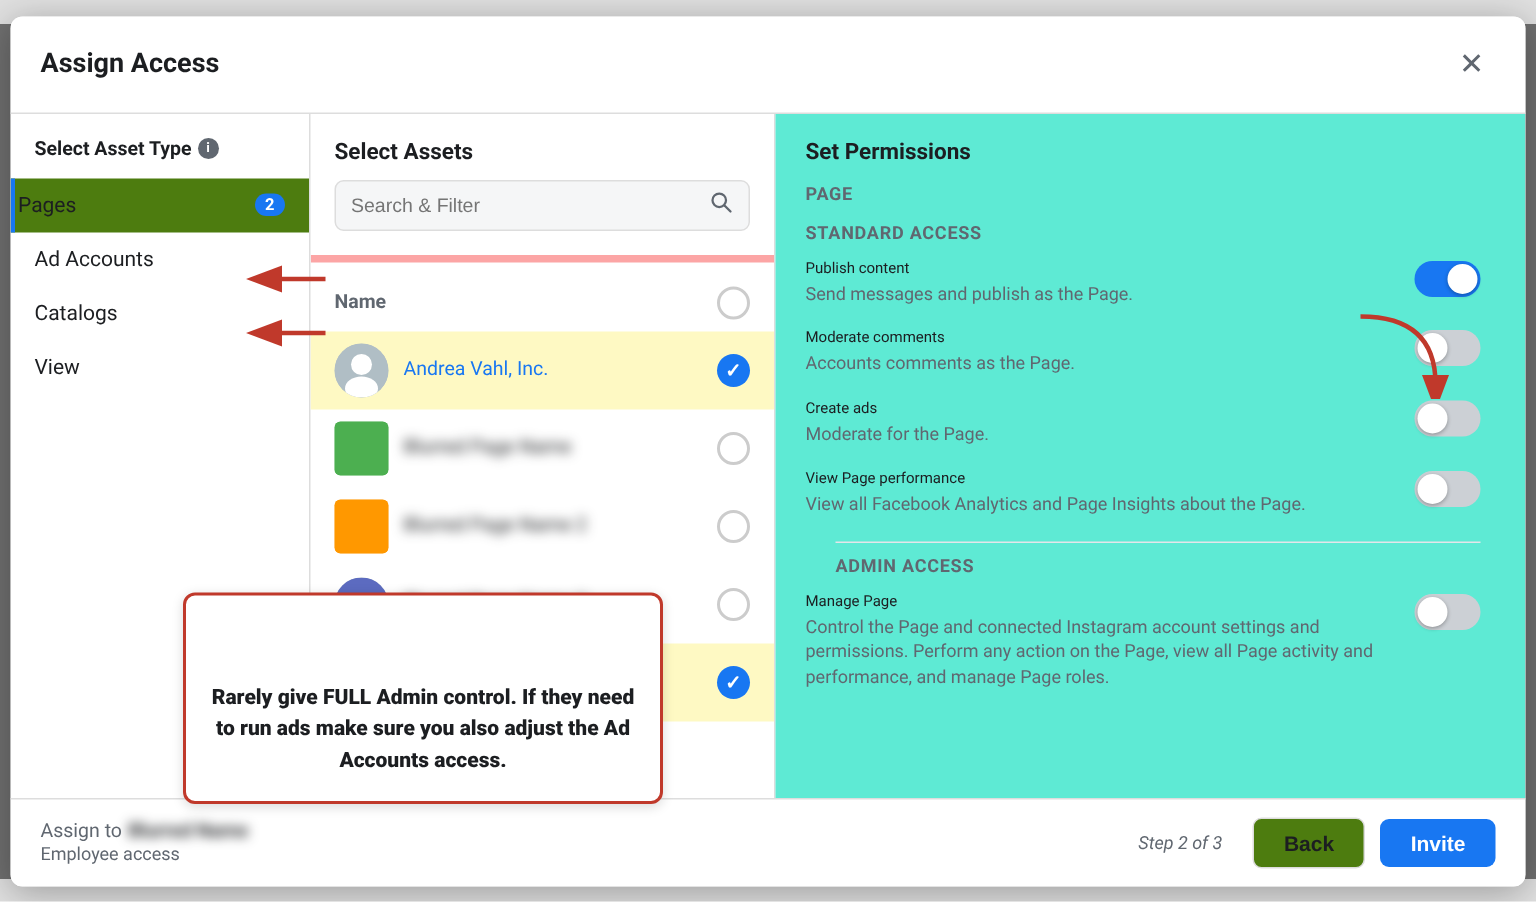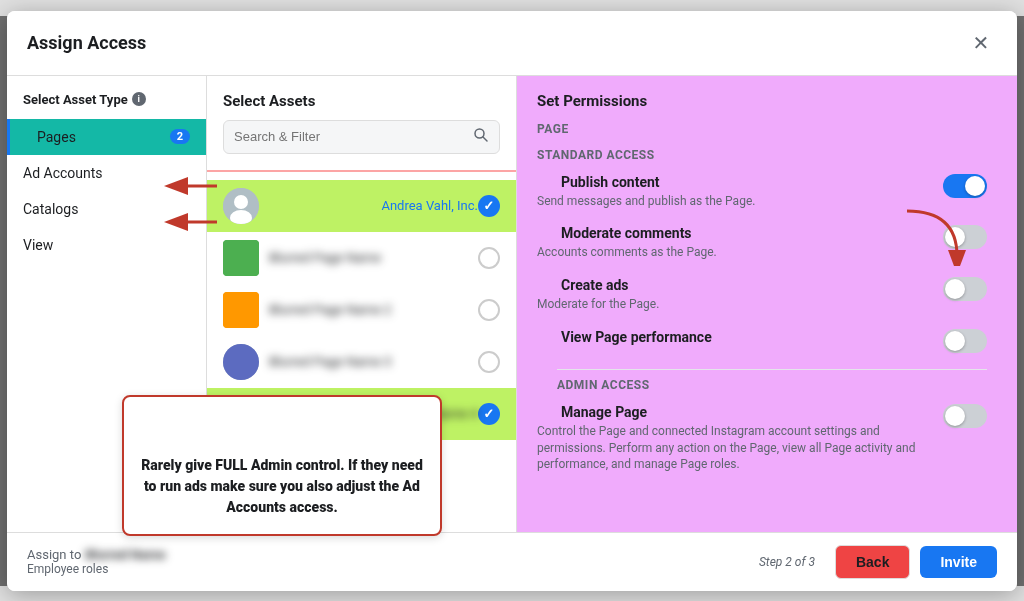--- a/index.html
+++ b/index.html
@@ -97,23 +97,23 @@
       display: flex;
       align-items: center;
       justify-content: space-between;
       padding: 10px 16px;
       cursor: pointer;
       font-size: 14px;
       color: #1c1e21;
       position: relative;
     }
     .asset-type-item.active {
-      background: #14b8a6;
+      background: #4d7c0f;
       border-left: 3px solid #1877f2;
-      padding-left: 27px;
+      padding-left: 2px;
     }
     .asset-badge {
       background: #1877f2;
       color: #fff;
       font-size: 11px;
       font-weight: 700;
       border-radius: 10px;
       padding: 1px 7px;
       min-width: 20px;
       text-align: center;
@@ -123,21 +123,21 @@
       width: 310px;
       border-right: 1px solid #ddd;
       display: flex;
       flex-direction: column;
       flex-shrink: 0;
       background: #fff;
       overflow: hidden;
     }
     .middle-panel-header {
       padding: 16px;
-      border-bottom: 2px solid #fca5a5;
+      border-bottom: 5px solid #fca5a5;
       flex-shrink: 0;
     }
     .middle-panel-title {
       font-size: 15px;
       font-weight: 700;
       color: #1c1e21;
       margin-bottom: 10px;
     }
     .search-box {
       display: flex;
@@ -172,21 +172,21 @@
       font-weight: 700;
       color: #606770;
     }
     .asset-item {
       display: flex;
       align-items: center;
       padding: 8px 16px;
       cursor: pointer;
       position: relative;
     }
-    .asset-item.selected { background: #bef264; text-align: right; }
+    .asset-item.selected { background: #fef9c3; }
     .asset-name {
       font-size: 13px;
       color: #1877f2;
       flex: 1;
     }
     .asset-name.blurred {
       color: #1c1e21;
       filter: blur(4px);
     }
     .check-circle {
@@ -200,21 +200,21 @@
     }
     .check-circle.checked { background: #1877f2; }
     .check-circle.unchecked { border: 2px solid #ccc; background: #fff; }
     .check-mark { color: #fff; font-size: 13px; font-weight: 700; }
     
     .right-panel {
       flex: 1;
       display: flex;
       flex-direction: column;
       overflow: hidden;
-      background: #f0abfc;
+      background: #5eead4;
     }
     .right-panel-content {
       flex: 1;
       overflow-y: auto;
       padding: 16px 20px;
       padding-right: 30px;
     }
     .right-panel-title {
       font-size: 15px;
       font-weight: 700;
@@ -231,25 +231,24 @@
     }
     .permission-item {
       display: flex;
       align-items: flex-start;
       justify-content: space-between;
       margin-bottom: 16px;
       position: relative;
     }
     .permission-text { flex: 1; padding-right: 16px; }
     .permission-name {
-      font-size: 14px;
-      font-weight: 700;
+      font-size: 10px;
+      font-weight: 400;
       color: #1c1e21;
       margin-bottom: 3px;
-      margin-left: 24px;
     }
     .permission-desc {
       font-size: 12px;
       color: #606770;
       line-height: 1.4;
     }
     
     .toggle {
       position: relative;
       width: 44px;
@@ -324,21 +323,21 @@
       font-size: 12px;
       color: #606770;
     }
     .step-label {
       font-size: 12px;
       color: #606770;
       font-style: italic;
     }
     .footer-right { display: flex; gap: 10px; align-items: center; }
     .btn-back {
-      background: #ef4444;
+      background: #4d7c0f;
       border: 1px solid #ddd;
       border-radius: 6px;
       padding: 8px 20px;
       font-size: 14px;
       font-weight: 600;
       color: #1c1e21;
       cursor: pointer;
     }
     .btn-invite {
       background: #1877f2;
@@ -454,20 +453,24 @@
             <span class="search-icon-svg">
               <svg width="16" height="16" viewBox="0 0 16 16" fill="none">
                 <circle cx="6.5" cy="6.5" r="4.5" stroke="#606770" stroke-width="1.5"></circle>
                 <line x1="10" y1="10" x2="14" y2="14" stroke="#606770" stroke-width="1.5" stroke-linecap="round"></line>
               </svg>
             </span>
           </div>
         </div>
 
         <div class="assets-list">
+          <div class="asset-list-header">
+            <span class="asset-list-header-label">Name</span>
+            <div class="check-circle unchecked"></div>
+          </div>
 
           <div class="asset-item selected">
             <div class="avatar-img">
 
               <svg width="36" height="36" viewBox="0 0 36 36">
                 <circle cx="18" cy="18" r="18" fill="#b0bec5"></circle>
                 <circle cx="18" cy="14" r="7" fill="#fff"></circle>
                 <ellipse cx="18" cy="30" rx="11" ry="8" fill="#fff"></ellipse>
               </svg>
             </div>
@@ -568,20 +571,21 @@
             </div>
             <label class="toggle">
               <input type="checkbox" style="">
               <div class="toggle-slider off"></div>
             </label>
           </div>
 
           <div class="permission-item">
             <div class="permission-text">
               <div class="permission-name">View Page performance</div>
+              <div class="permission-desc">View all Facebook Analytics and Page Insights about the Page.</div>
             </div>
             <label class="toggle">
               <input type="checkbox" style="">
               <div class="toggle-slider off"></div>
             </label>
           </div>
 
           <div class="admin-section-label">Admin Access</div>
 
           <div class="permission-item">
@@ -605,21 +609,21 @@
         <strong>Rarely give FULL Admin control. If they need to run ads make sure you also adjust the Ad Accounts access.</strong>
       </div>
     </div>
 
     <div class="modal-footer">
       <div class="footer-left">
         <div style="display:flex; align-items:center; gap:4px;">
           <span class="assign-to-label">Assign to </span>
           <span class="assign-to-value">Blurred Name</span>
         </div>
-        <span class="employee-label">Employee roles</span>
+        <span class="employee-label">Employee access</span>
       </div>
       <div style="display:flex; align-items:center; gap:20px;">
         <span class="step-label">Step 2 of 3</span>
         <div class="footer-right">
           <button class="btn-back">Back</button>
           <button class="btn-invite">Invite</button>
         </div>
       </div>
     </div>
 

